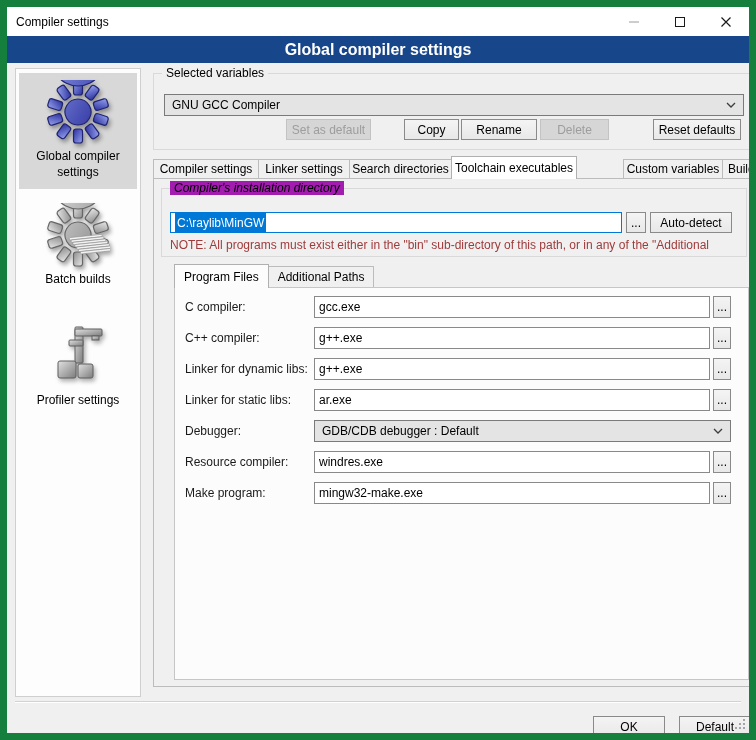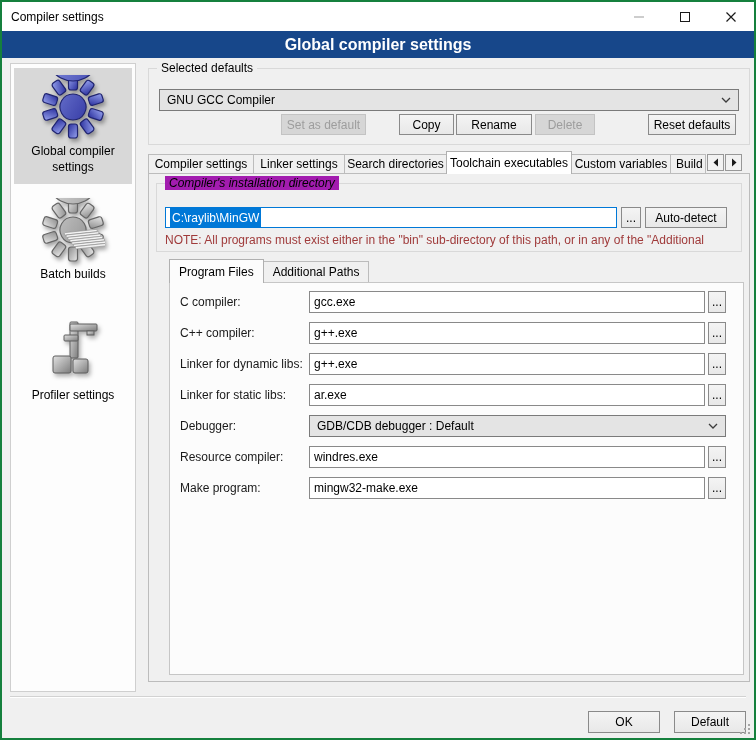--- a/index.html
+++ b/index.html
@@ -1,21 +1,21 @@
 <!DOCTYPE html>
 <html><head>
 <meta charset="utf-8">
 <style>
   * { margin:0; padding:0; box-sizing:border-box; }
   body { margin:0; background:#ffffff; }
   button { font:inherit; cursor:default; }
 
   .window {
     position:relative; width:756px; height:740px; overflow:hidden;
-    background:#f0f0f0; border:2px solid #15803d;
+    background:#f0f0f0; border:7px solid #15803d;
     font-family:"Liberation Sans", sans-serif; font-size:12px; color:#000;
   }
 
   
   .titlebar { position:absolute; top:0; left:0; right:0; height:29px; background:#ffffff; display:flex; align-items:center; }
   .title { padding-left:9px; font-size:12px; color:#000; }
   .win-controls { margin-left:auto; display:flex; height:100%; }
   .win-btn { width:46px; height:100%; display:flex; align-items:center; justify-content:center; background:#ffffff; }
 
   
@@ -192,51 +192,51 @@
       <rect x="23" y="16" width="14" height="6" rx="1"></rect>
       <rect x="12" y="37" width="18" height="17" rx="2"></rect>
       <rect x="32" y="40" width="15" height="14" rx="2"></rect>
     </g>
           </svg></div>
         <div class="side-label">Profiler settings</div>
       </div>
     </div>
 
   <div class="groupbox" id="gb-compiler">
-    <span class="gb-label">Selected defaults</span>
+    <span class="gb-label">Selected variables</span>
     <div class="selectbox" id="combo-compiler">
       <span>GNU GCC Compiler</span>
       <svg class="chev" width="10" height="6" viewBox="0 0 10 6">
           <path d="M1 1 L5 5 L9 1" fill="none" stroke="#3c3c3c" stroke-width="1.3"></path>
         </svg>
     </div>
     <div id="compiler-buttons">
         <button class="btn disabled" style="left: 132px; width: 85px; top: 45px;">Set as default</button>
         <button class="btn" style="left: 250px; width: 55px; top: 45px;">Copy</button>
         <button class="btn" style="left: 307px; width: 76px; top: 45px;">Rename</button>
-        <button class="btn disabled" style="left: 386px; width: 60px; top: 45px;">Delete</button>
+        <button class="btn disabled" style="left: 386px; width: 69px; top: 45px;">Delete</button>
         <button class="btn" style="left: 499px; width: 88px; top: 45px;">Reset defaults</button>
       </div>
   </div>
 
   <div class="tabstrip">
     <div class="tabs" id="tabs">
         <div class="tab" style="width: 106px;">
           <span>Compiler settings</span>
         </div>
         <div class="tab" style="width: 92px;">
           <span>Linker settings</span>
         </div>
         <div class="tab" style="width: 103px;">
           <span>Search directories</span>
         </div>
         <div class="tab active" style="width: 126px;">
           <span>Toolchain executables</span>
         </div>
-        <div class="tab" style="width: 100px;">
+        <div class="tab" style="width: 100px; margin-left: 47px;">
           <span>Custom variables</span>
         </div>
         <div class="tab truncated" style="width: 36px;">
           <span>Build options</span>
         </div>
       </div>
     <div class="tab-arrows">
       <div class="arrow-btn">
         <svg width="8" height="9">
             <path d="M6 0.5 L1.5 4.5 L6 8.5 Z" fill="#1a1a1a"></path>

